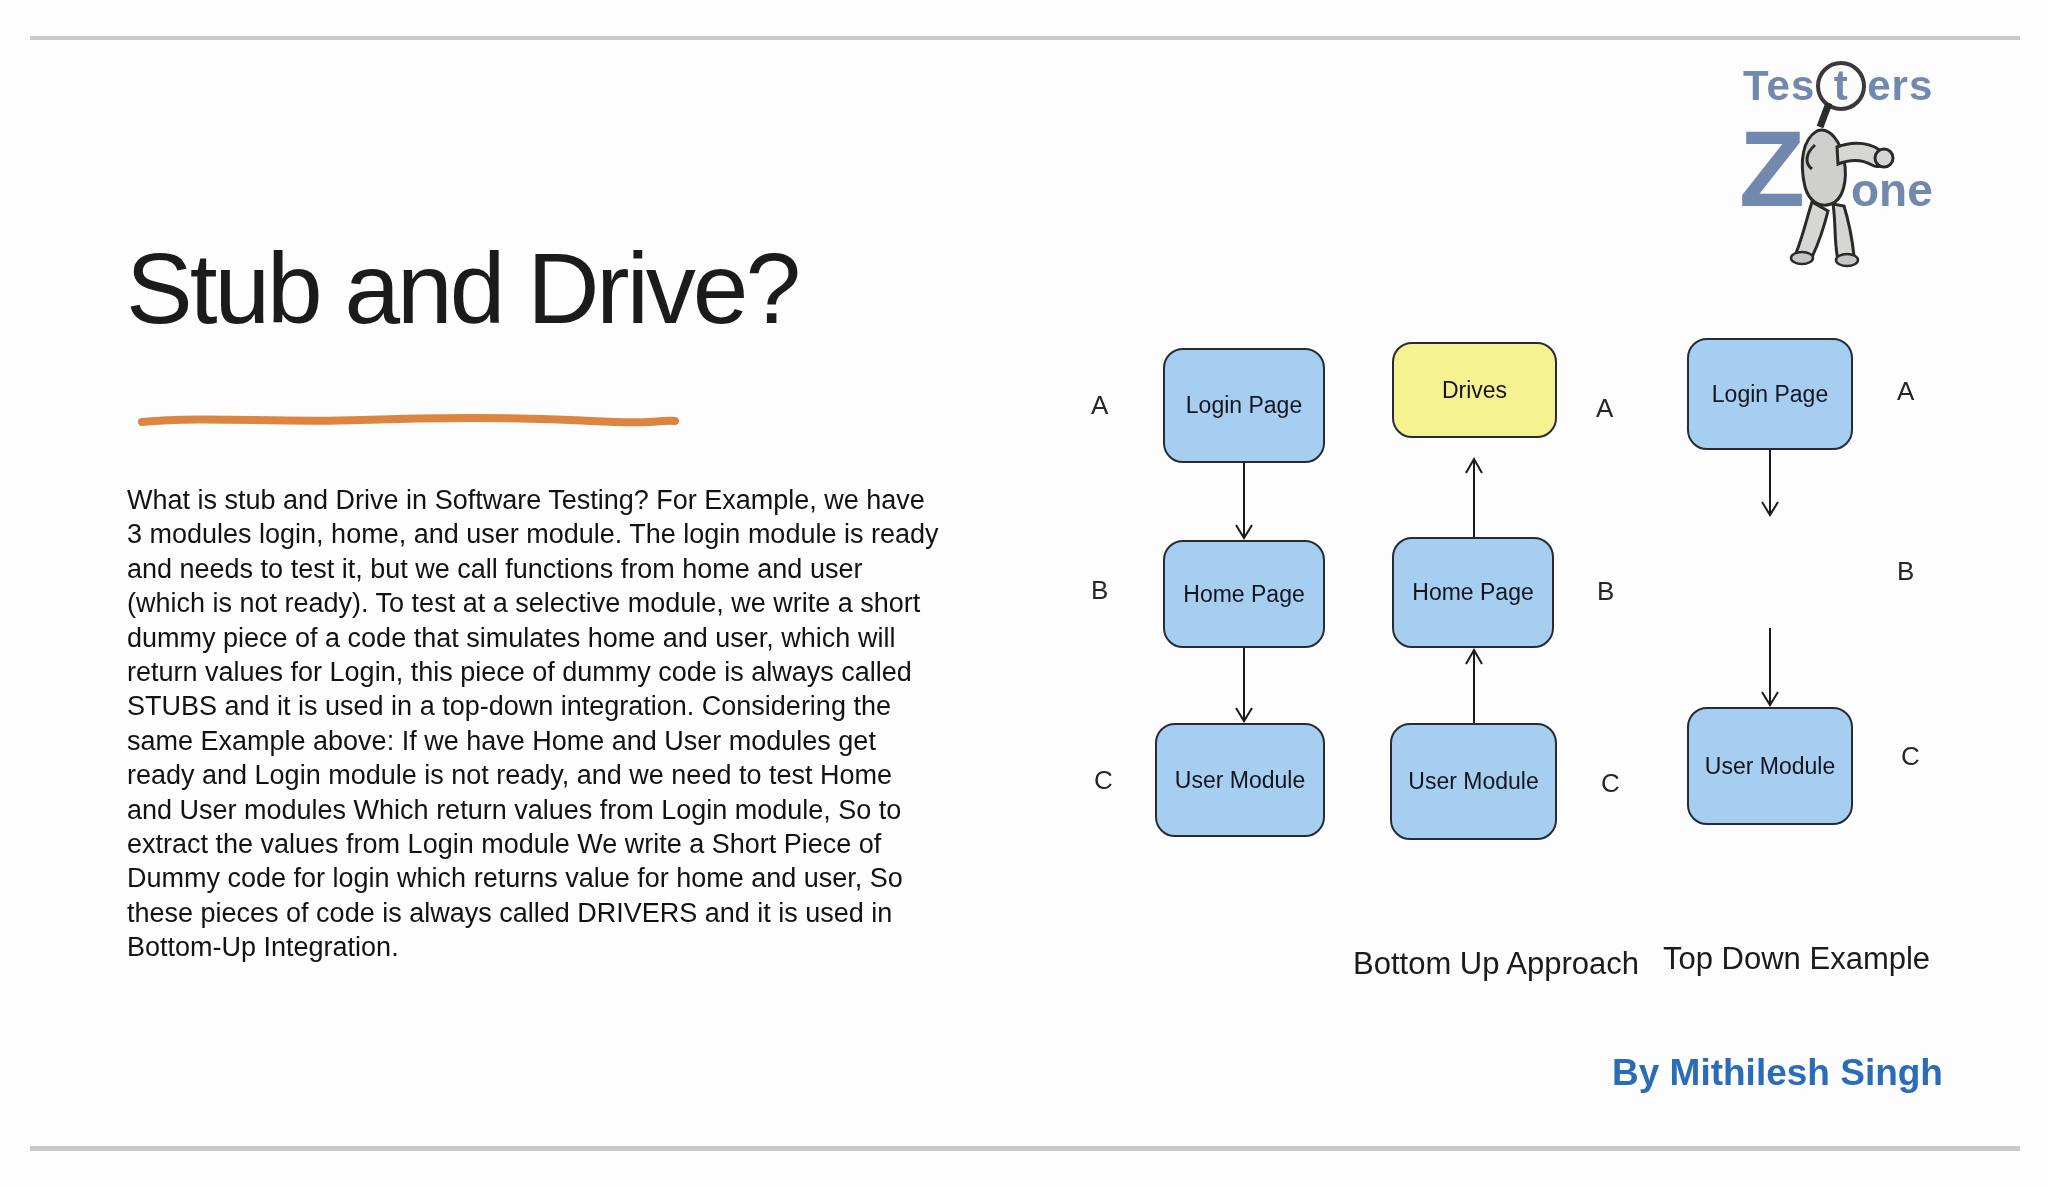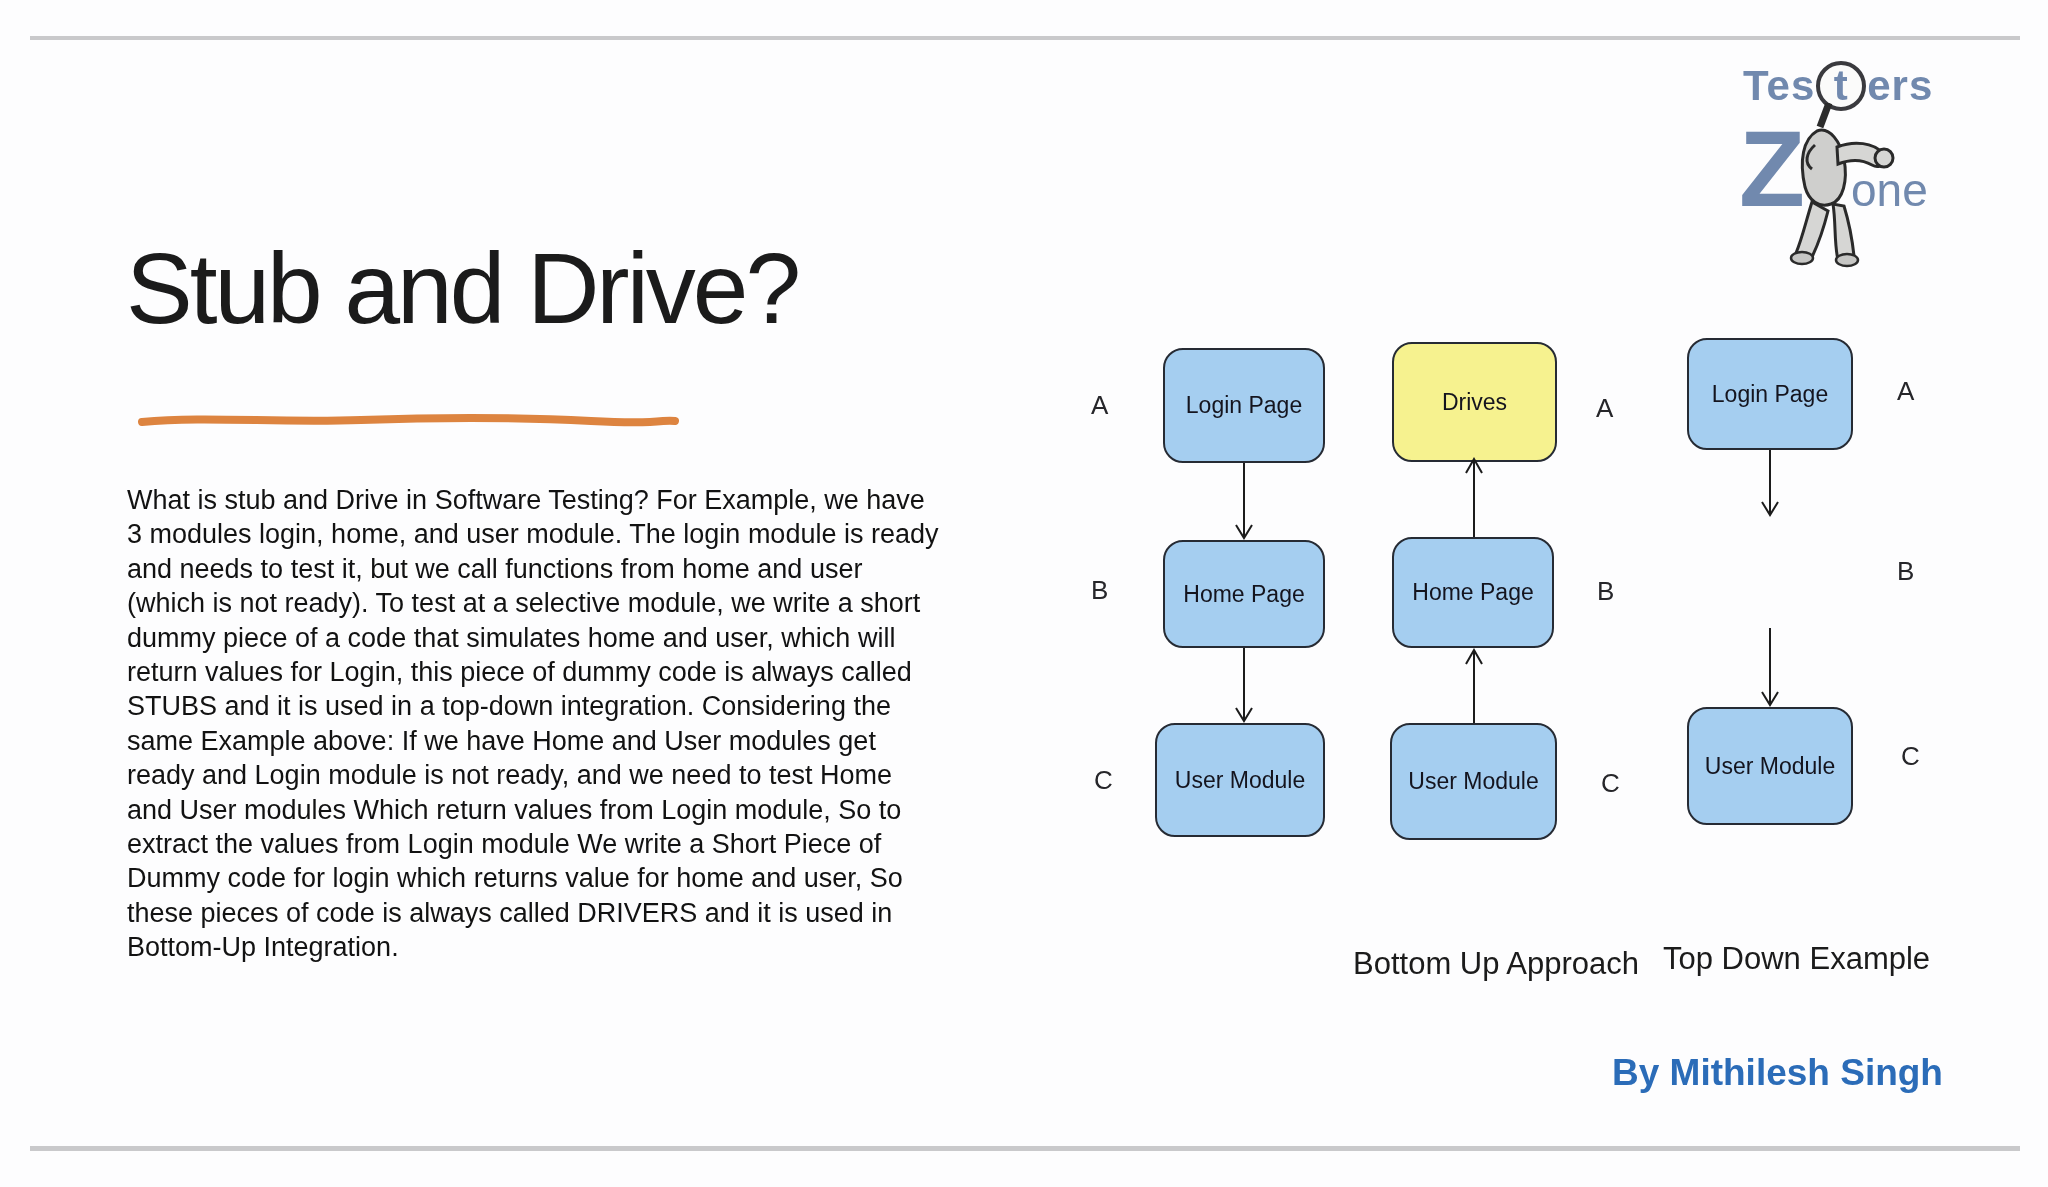--- a/index.html
+++ b/index.html
@@ -25,21 +25,21 @@
   
   .logo{position:absolute;left:1733px;top:55px;width:250px;height:215px;}
   .logo-line1{position:absolute;left:10px;top:6px;display:flex;align-items:center;
     font-weight:700;font-size:42px;color:#7189ae;letter-spacing:1px;}
   .lens{
     display:inline-flex;align-items:center;justify-content:center;
     width:50px;height:50px;border:4px solid #3a3a3e;border-radius:50%;
     background:rgba(250,250,248,0.75);margin:0 1px;box-sizing:border-box;
   }
   .logo-z{position:absolute;left:6px;top:60px;font-weight:700;font-size:108px;color:#7189ae;line-height:1;}
-  .logo-one{position:absolute;left:118px;top:112px;font-weight:400;font-size:46px;color:#7189ae;line-height:1;}
+  .logo-one{position:absolute;left:118px;top:112px;font-weight:700;font-size:46px;color:#7189ae;line-height:1;}
   .figure-svg{position:absolute;left:52px;top:48px;z-index:2;}
 
   
   .flow-node{
     position:absolute;box-sizing:border-box;
     border:2.5px solid #262b34;border-radius:20px;
     display:flex;align-items:center;justify-content:center;
     font-size:23px;color:#14141e;
   }
   .node-blue{background:#a5cef0;}
@@ -107,21 +107,21 @@
     <span>Home Page</span>
   </div>
   <svg class="arrow-svg" style="left:1232px;top:648px;" width="24" height="75" viewBox="0 0 24 75">
     <line x1="12" y1="0" x2="12" y2="72" stroke="#1c1c1c" stroke-width="2"></line>
     <polyline points="4,60 12,73 20,60" fill="none" stroke="#1c1c1c" stroke-width="2"></polyline>
   </svg>
   <div class="flow-node node-blue" style="left:1155px;top:723px;width:170px;height:114px;">
     <span>User Module</span>
   </div>
 
-  <div class="flow-node node-yellow" style="left:1392px;top:342px;width:165px;height:120px;">
+  <div class="flow-node node-yellow" style="left:1392px;top:342px;width:165px;height:96px;">
     <span>Drives</span>
   </div>
   <svg class="arrow-svg" style="left:1462px;top:457px;" width="24" height="80" viewBox="0 0 24 80">
     <line x1="12" y1="80" x2="12" y2="3" stroke="#1c1c1c" stroke-width="2"></line>
     <polyline points="4,16 12,2 20,16" fill="none" stroke="#1c1c1c" stroke-width="2"></polyline>
   </svg>
   <div class="flow-node node-blue" style="left:1392px;top:537px;width:162px;height:111px;">
     <span>Home Page</span>
   </div>
   <svg class="arrow-svg" style="left:1462px;top:648px;" width="24" height="75" viewBox="0 0 24 75">

